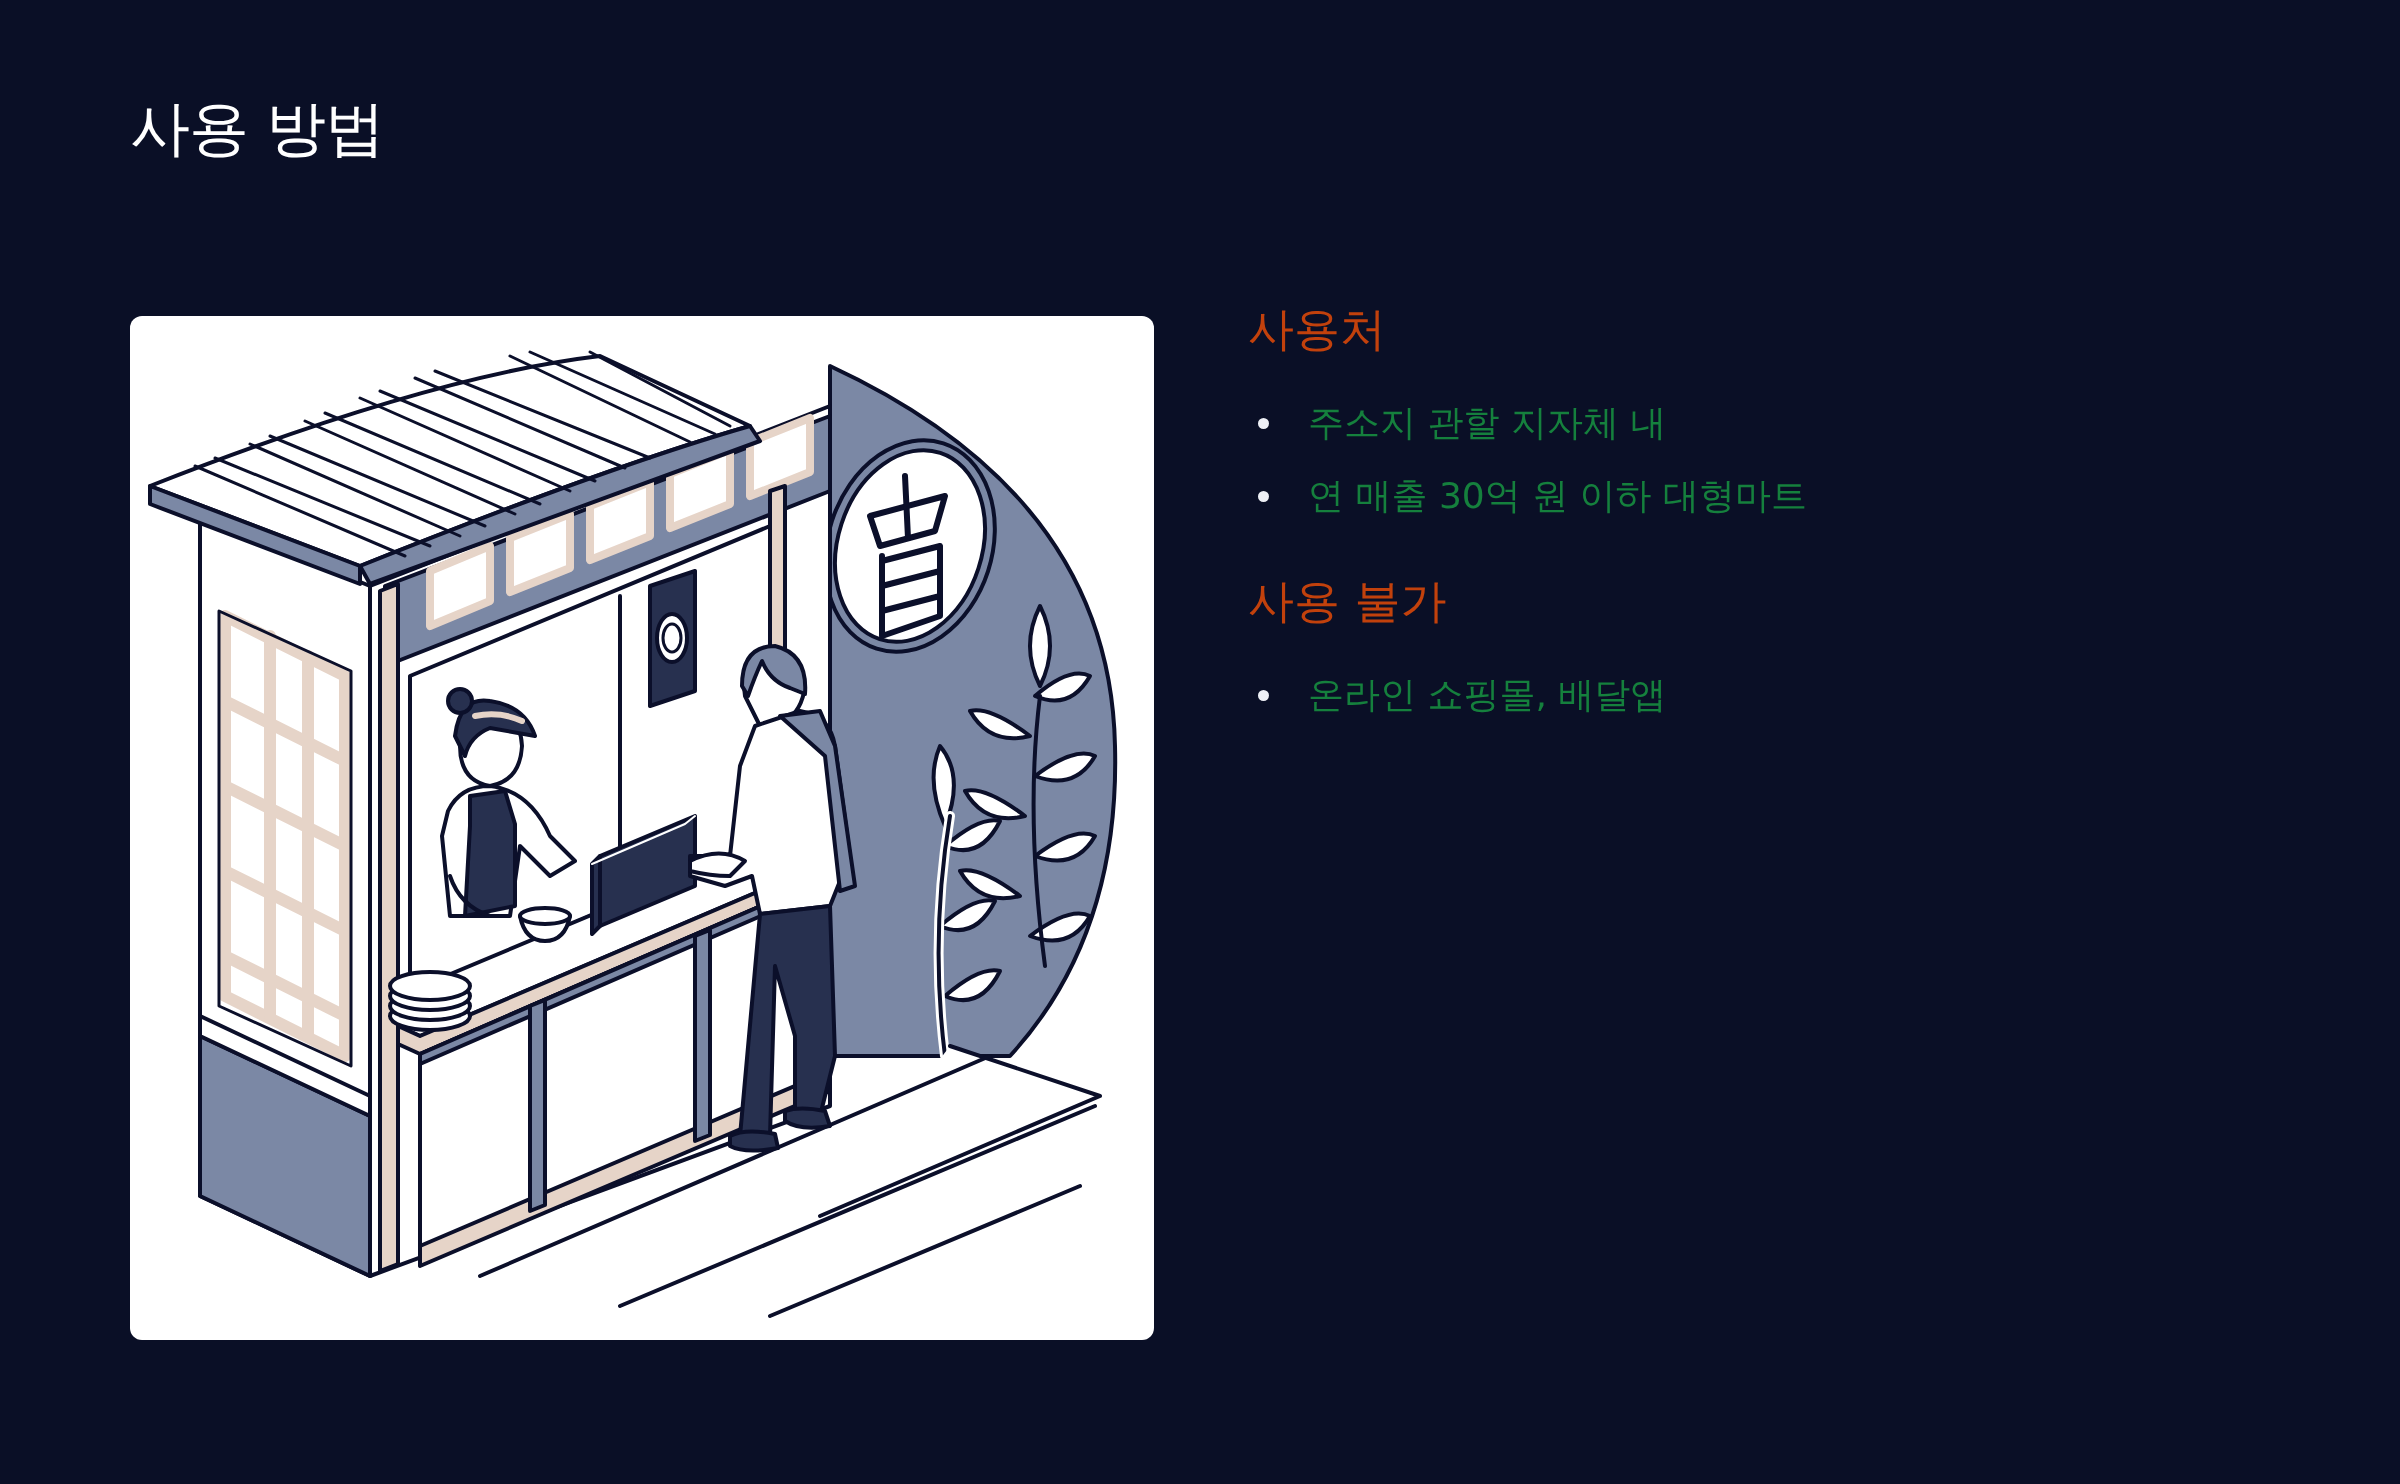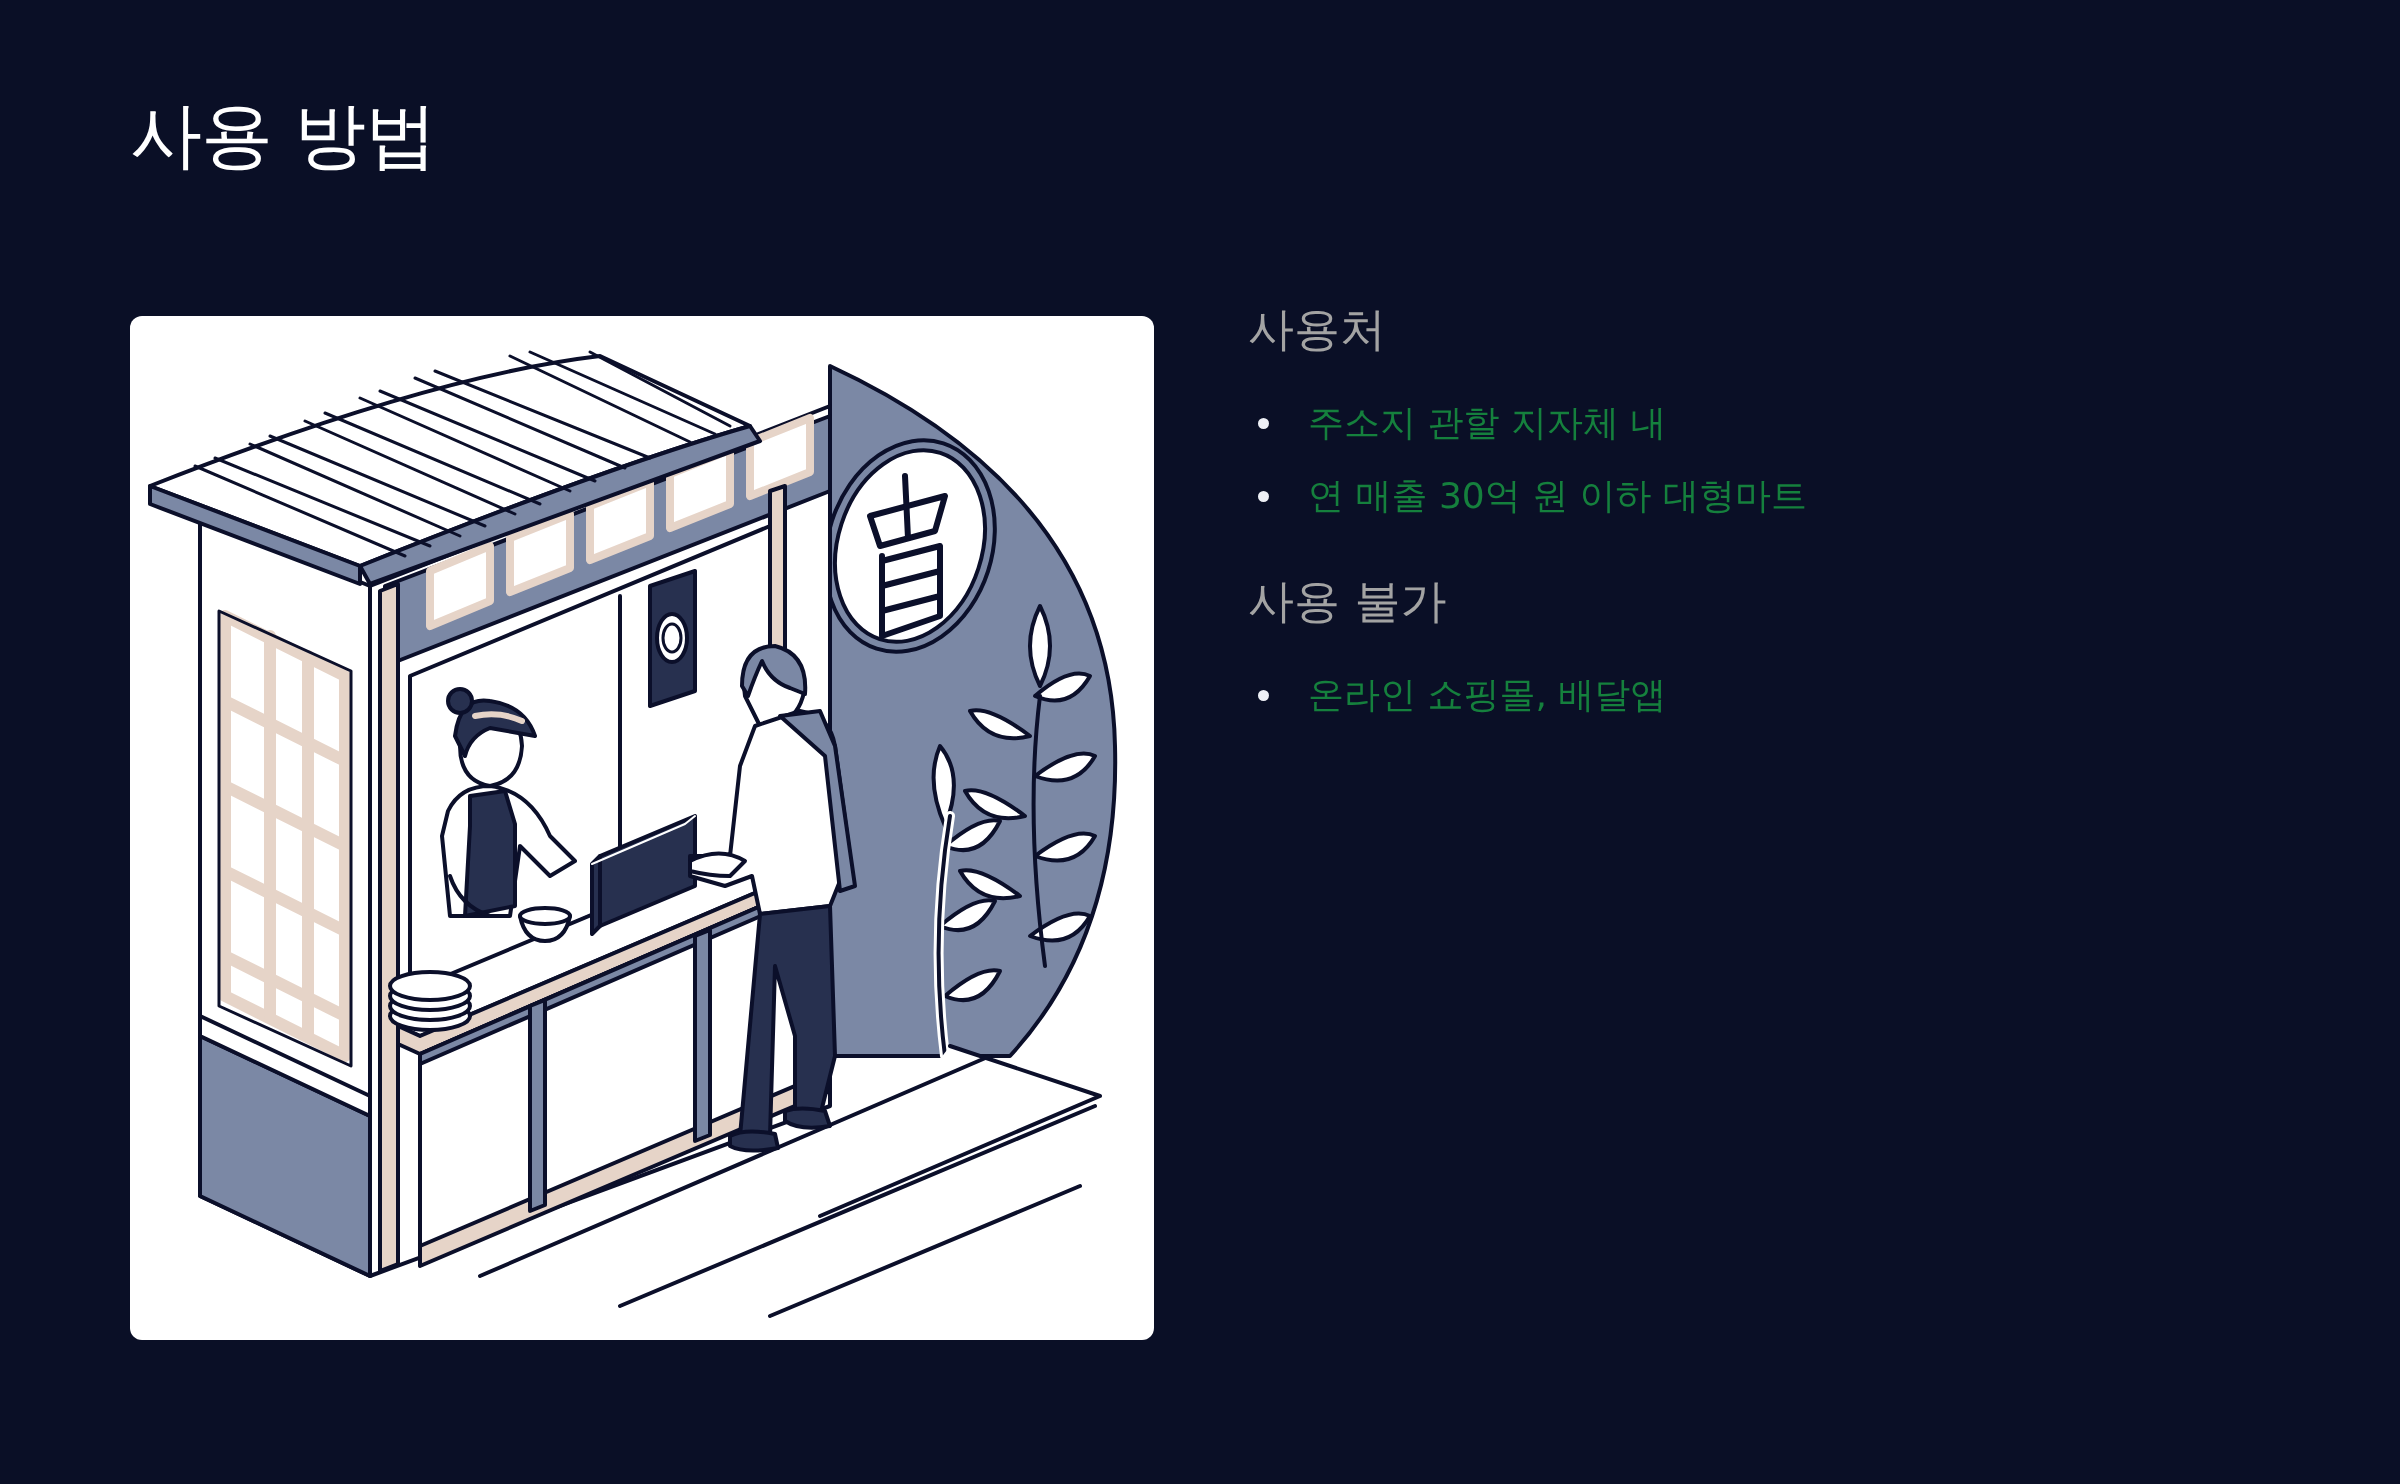--- a/index.html
+++ b/index.html
@@ -7,21 +7,21 @@
     width: 2400px; height: 1484px;
     background: #0a0f26;
     color: #ffffff;
     font-family: "DejaVu Sans", "Liberation Sans", sans-serif;
     position: relative;
     overflow: hidden;
   }
   .title {
     position: absolute;
     left: 130px; top: 92px;
-    font-size: 72px;
+    font-size: 60px;
     font-weight: 400;
     letter-spacing: -1px;
     margin: 0;
     line-height: 1.2;
   }
   .card {
     position: absolute;
     left: 130px; top: 316px;
     width: 1024px; height: 1024px;
     background: #ffffff;
@@ -32,21 +32,21 @@
   .info {
     position: absolute;
     left: 1248px; top: 300px;
     width: 1000px;
   }
   .section-title {
     font-size: 46px;
     font-weight: 400;
     margin: 0;
     line-height: 1.3;
-    color: #a3a3a3;
+    color: #c2410c;
   }
   .list {
     list-style: none;
     margin: 26px 0 0 0;
     padding: 0;
   }
   .list li {
     position: relative;
     padding-left: 60px;
     font-size: 36px;

